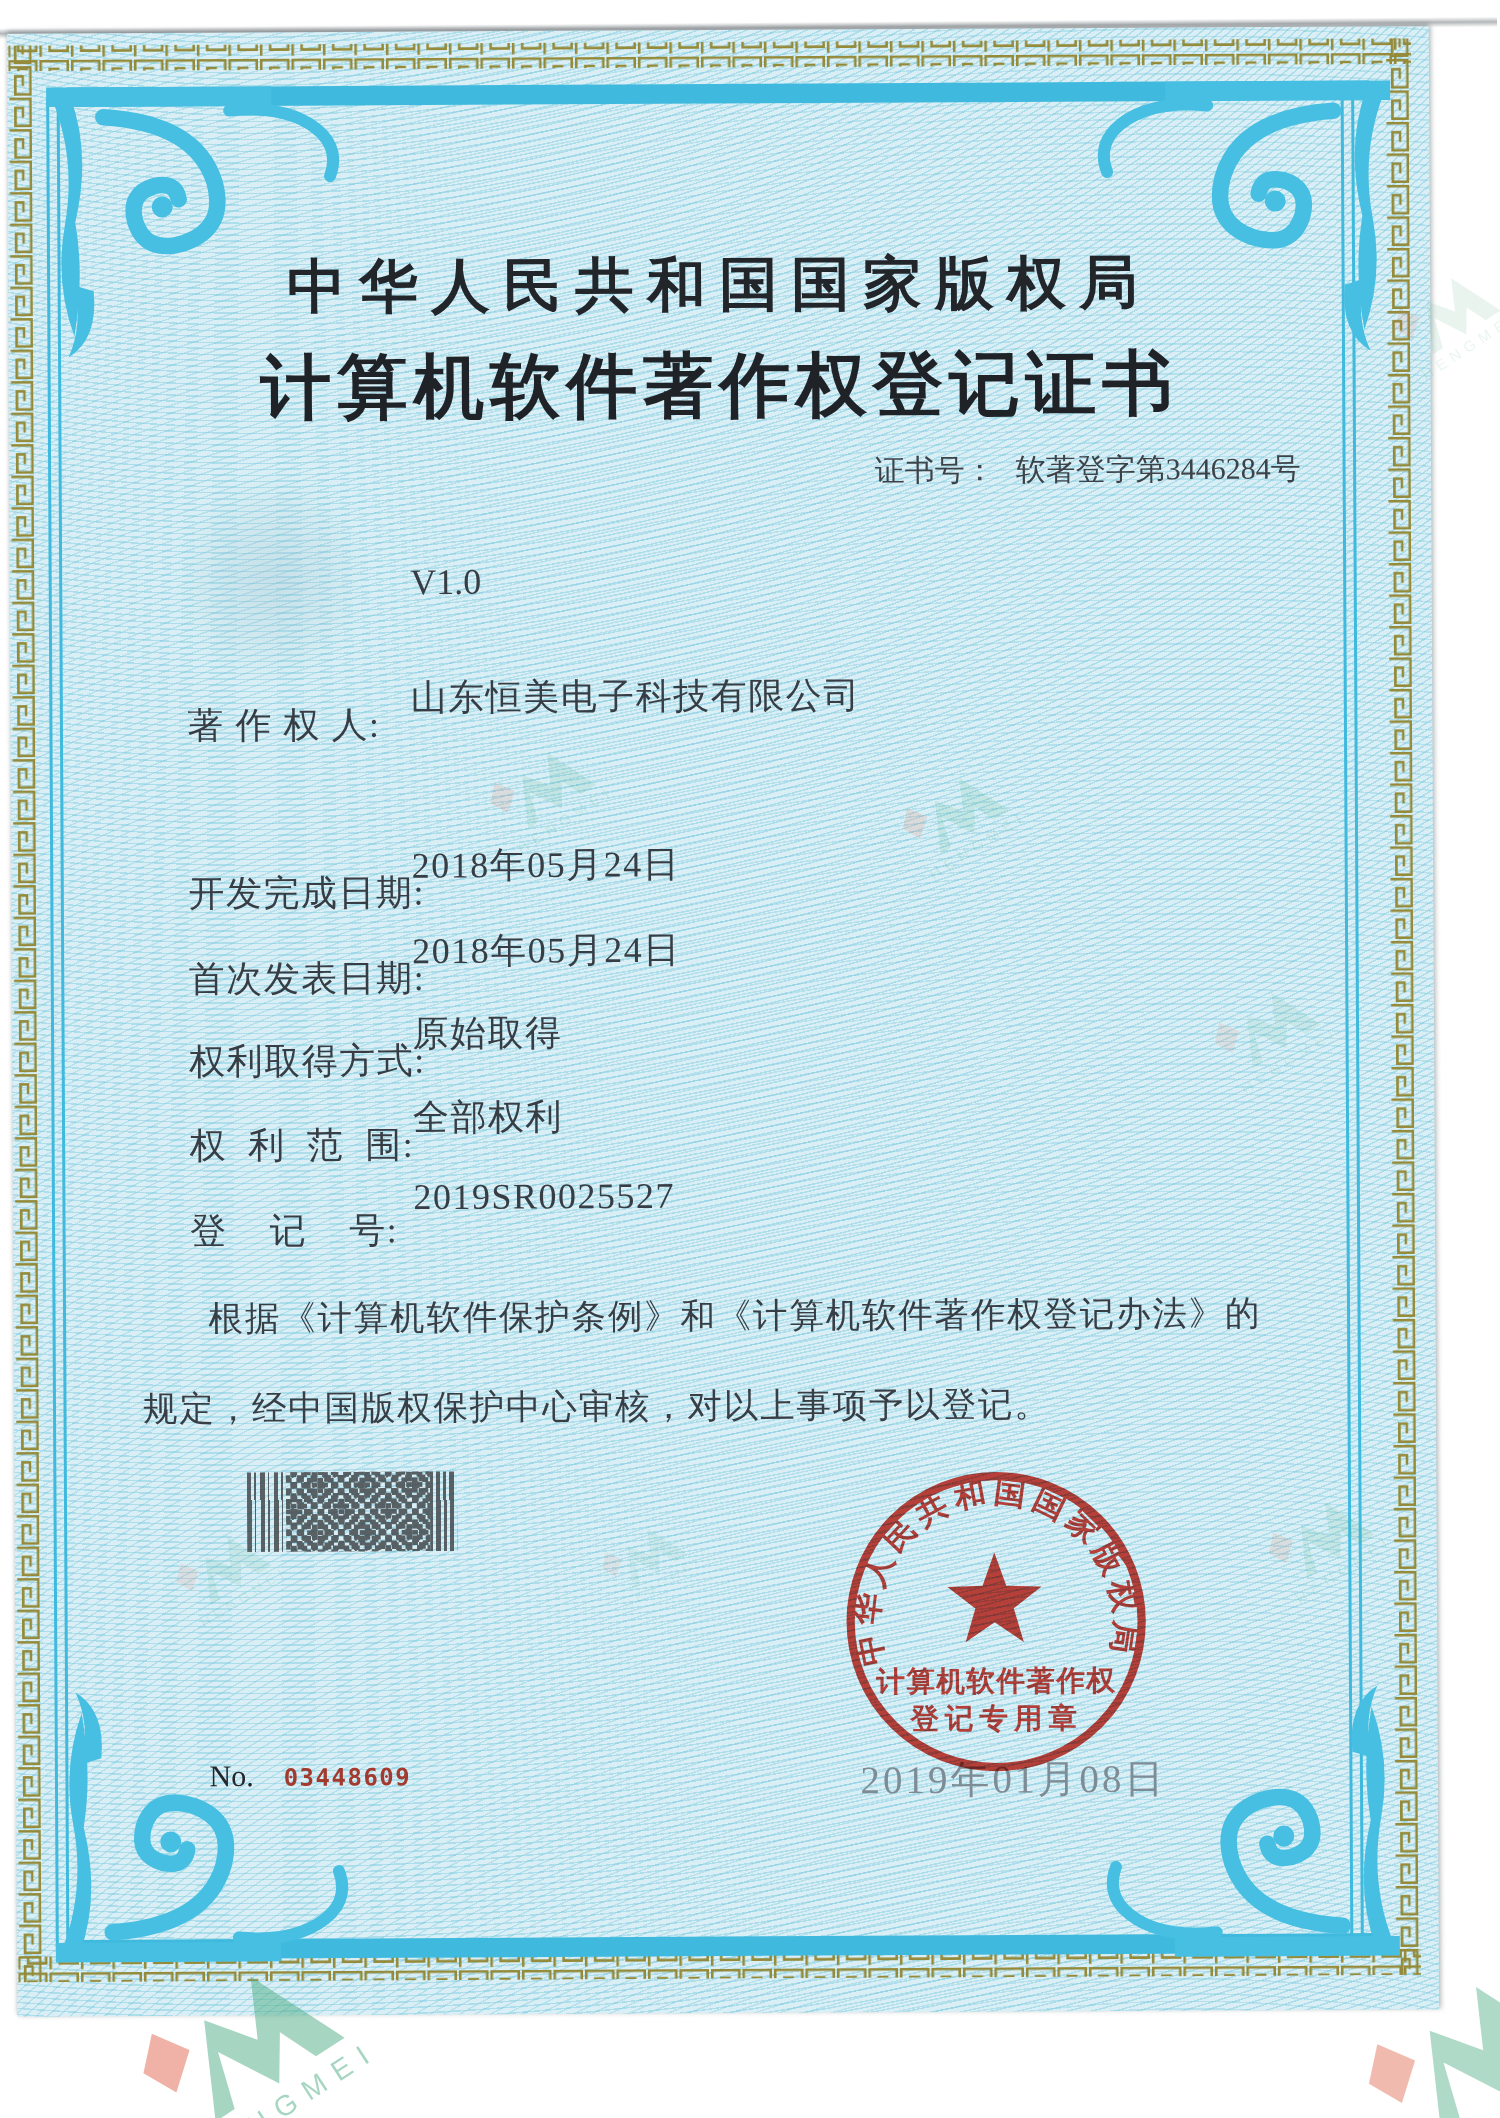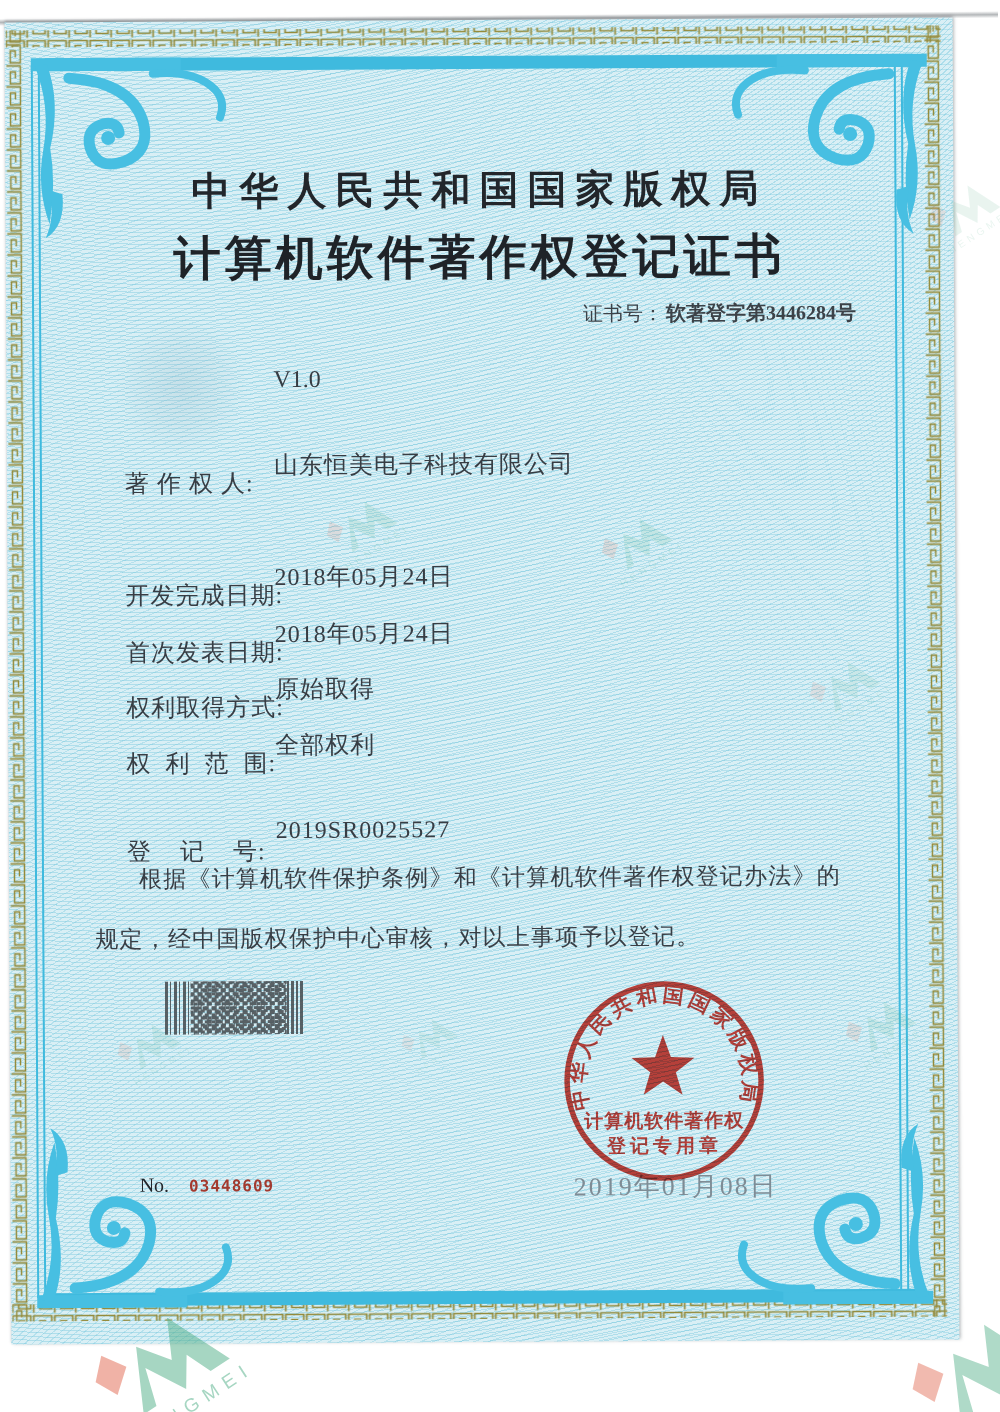--- a/index.html
+++ b/index.html
@@ -16,26 +16,26 @@
       repeating-radial-gradient(circle at 18% -60%, rgba(110,196,219,.40) 0 1px, rgba(255,255,255,0) 1px 4px),
       repeating-radial-gradient(circle at 82% 165%, rgba(110,196,219,.33) 0 1px, rgba(255,255,255,0) 1px 5px);
     box-shadow:0 -2px 3px rgba(110,116,120,.45), 2px 0 3px rgba(130,136,140,.3);}
   .border-svg{position:absolute;left:0;top:0;}
   
   .title1{position:absolute;left:0;right:0;top:143px;text-align:center;
     font-size:39px;font-weight:700;letter-spacing:9px;color:#22262b;}
   .title2{position:absolute;left:0;right:0;top:206px;text-align:center;
     font-size:47px;font-weight:700;letter-spacing:4px;color:#1f2328;}
   .certno{position:absolute;left:577px;top:281px;font-size:20px;color:#3c4248;white-space:nowrap;}
-  .certno .cv{margin-left:3px;font-weight:bold;}
+  .certno .cv{margin-left:14px;}
   .row{position:absolute;left:94px;white-space:pre;}
   .flabel{font-size:24px;letter-spacing:1px;color:#373d44;}
   .fvalue{position:absolute;left:173px;top:0;font-size:24px;letter-spacing:1px;
     color:#373d44;white-space:nowrap;}
-  .version{position:absolute;left:267px;top:345px;font-size:24px;color:#373d44;}
+  .version{position:absolute;left:267px;top:355px;font-size:24px;color:#373d44;}
   .stmt{position:absolute;font-size:23px;letter-spacing:1.2px;color:#383e45;white-space:nowrap;}
   .stmt1{left:130px;top:842px;}
   .stmt2{left:86px;top:902px;}
   
   .barcode{position:absolute;left:155px;top:960px;width:140px;height:53px;display:flex;opacity:.85;}
   .bc-start{width:26px;height:100%;
     background:repeating-linear-gradient(90deg,#43494d 0 3px,transparent 3px 5px,#43494d 5px 6px,transparent 6px 9px);}
   .bc-mid{flex:1;height:100%;
     background:
       repeating-conic-gradient(#43494d 0% 25%, transparent 0% 50%) 0 0/7px 7px,
@@ -138,21 +138,21 @@
     <div class="row" style="top:652px">
       <span class="flabel">权利取得方式:</span>
       <span class="fvalue">原始取得</span>
     </div>
 
     <div class="row" style="top:708px">
       <span class="flabel">权  利  范  围:</span>
       <span class="fvalue">全部权利</span>
     </div>
 
-    <div class="row" style="top:796px">
+    <div class="row" style="top:765px">
       <span class="flabel">登    记    号:</span>
       <span class="fvalue">2019SR0025527</span>
     </div>
 
     <div class="stmt stmt1">根据《计算机软件保护条例》和《计算机软件著作权登记办法》的</div>
     <div class="stmt stmt2">规定，经中国版权保护中心审核，对以上事项予以登记。</div>
 
     <div class="barcode">
       <div class="bc-start"></div>
       <div class="bc-mid"></div>

